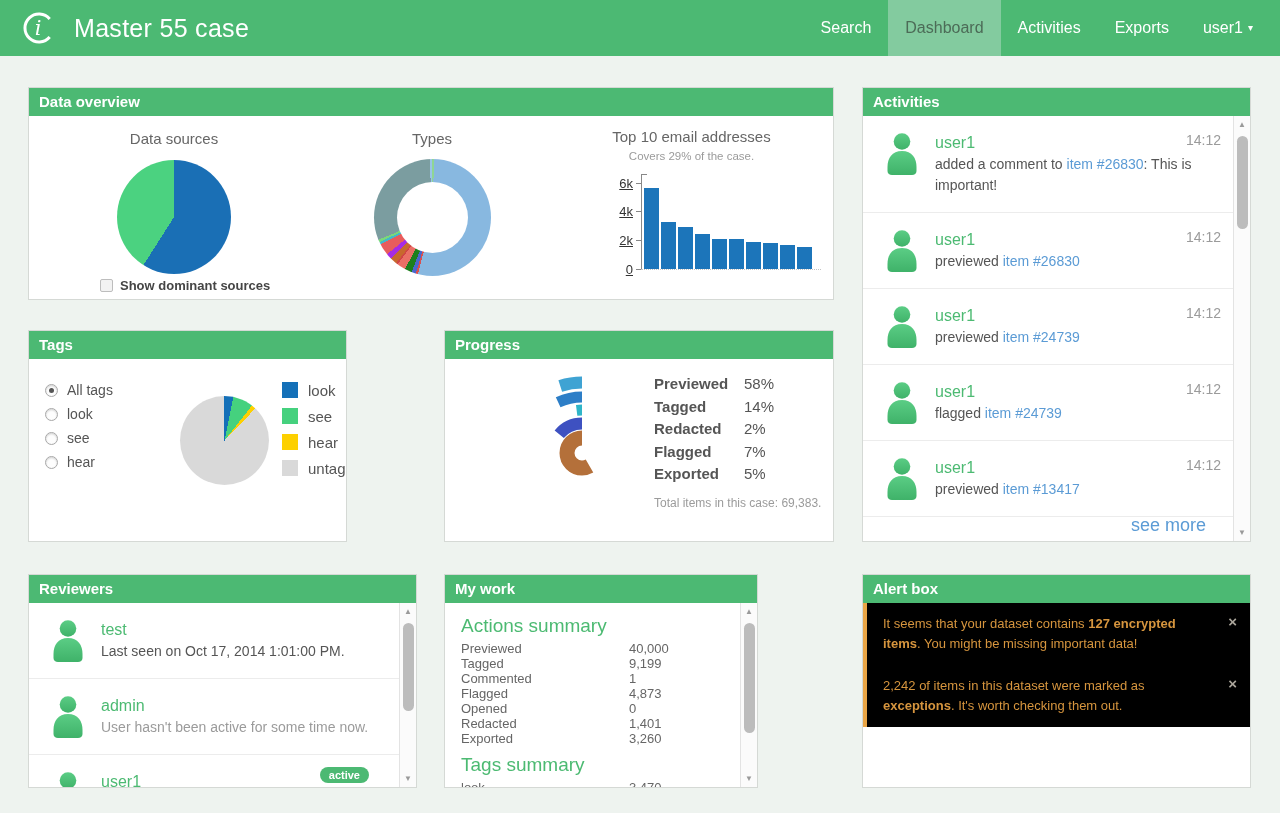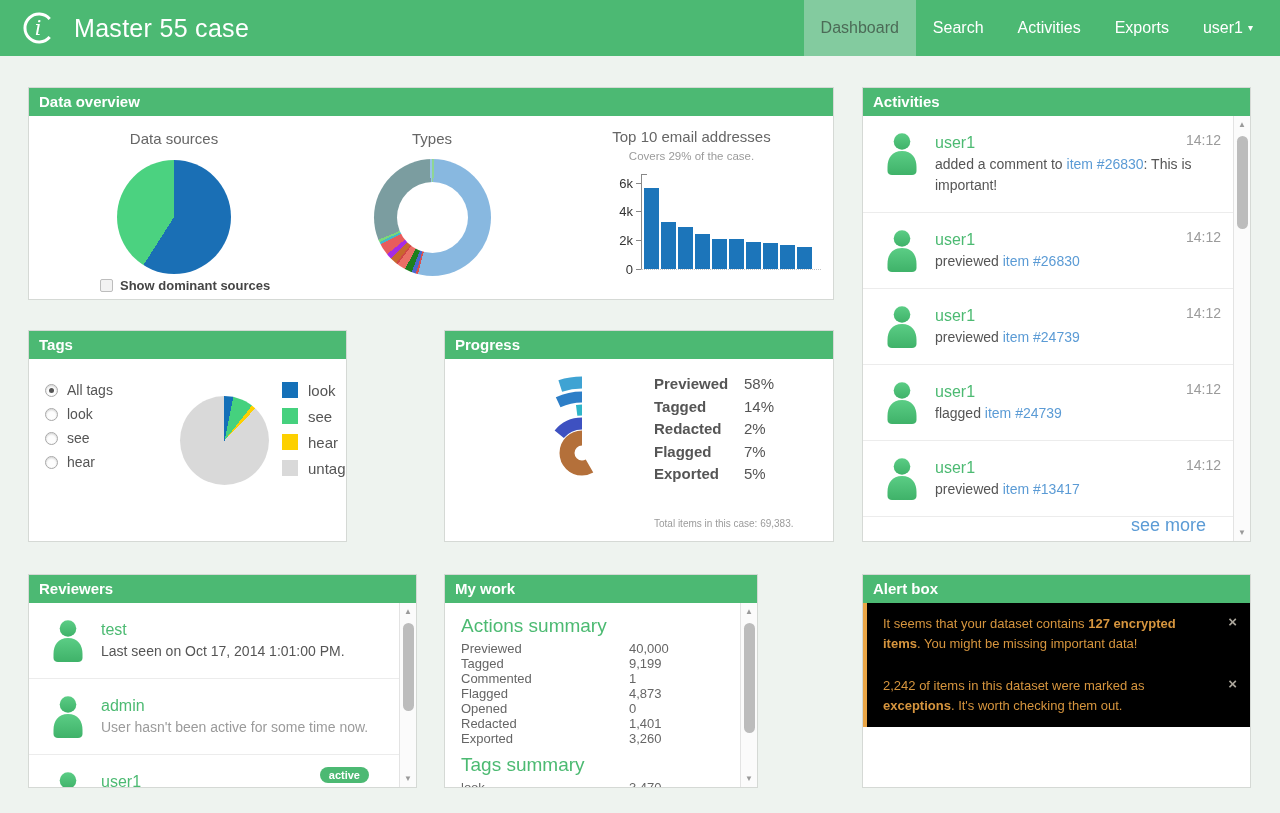--- a/index.html
+++ b/index.html
@@ -38,39 +38,39 @@
   .checkbox { width:13px; height:13px; background:#f2f2f2; border:1px solid #bdbdbd; border-radius:2px; }
   #ty-title { position:absolute; left:333px; top:14px; width:140px; }
   #ty-pie { position:absolute; left:345px; top:43px; width:117px; height:117px; border-radius:50%; position:absolute; }
   #ty-hole { position:absolute; left:23px; top:23px; width:71px; height:71px; background:#fff; border-radius:50%; }
   #em-title { position:absolute; left:560px; top:12px; width:205px; }
   #em-sub { position:absolute; left:560px; top:34px; width:205px; text-align:center; font-size:11.5px; color:#9b9b9b; }
   #em-chart { position:absolute; left:548px; top:57px; width:245px; height:97px; }
   .yaxis { position:absolute; left:64px; bottom:0; height:96px; width:6px; border-left:1px solid #888; border-top:1px solid #888; }
   .baseline { position:absolute; left:64px; width:180px; bottom:0; border-top:1px dotted #c4c4c4; }
   .ytick { position:absolute; left:59px; width:5px; border-top:1px solid #888; }
-  .ylab { position:absolute; left:0; width:56px; text-align:right; font-size:13px; color:#333; height:15px; }
+  .ylab { position:absolute; left:0; width:56px; text-align:right; font-size:13px; color:#333; height:15px;text-decoration:underline; }
   .bars { position:absolute; left:67px; bottom:1px; display:flex; align-items:flex-end; gap:2px; }
   .bar { width:15px; background:#1c75ba; }
   
   .radio-group { position:absolute; left:16px; top:19px; }
   .radio-row { display:flex; align-items:center; gap:9px; height:24px; font-size:14px; color:#555; cursor:pointer; }
   .radio { width:13px; height:13px; border-radius:50%; border:1px solid #a8a8a8; background:#fdfdfd;
            box-shadow: inset 0 1px 2px rgba(0,0,0,.18); position:relative; }
   .radio.sel::after { content:""; position:absolute; left:3px; top:3px; width:5px; height:5px; border-radius:50%; background:#555; }
   #tags-pie { position:absolute; left:151px; top:37px; width:89px; height:89px; border-radius:50%; }
   .legend { position:absolute; left:253px; top:18px; }
   .legend-row { display:flex; align-items:center; gap:10px; height:26px; font-size:15px; color:#555; }
   .swatch { width:16px; height:16px; }
   
   #prog-svg { position:absolute; left:55px; top:4px; }
   .prog-stats { position:absolute; left:209px; top:16px; }
   .stat-row { height:22.5px; font-size:15px; color:#555; }
   .stat-label { display:inline-block; width:90px; font-weight:bold; }
-  #prog-total { position:absolute; left:209px; top:159px; font-size:10px; color:#9b9b9b; }
+  #prog-total { position:absolute; left:209px; top:137px; font-size:12px; color:#9b9b9b; }
   
   .list { position:absolute; left:0; top:0; right:17px; }
   .act-row, .rev-row { position:relative; border-bottom:1px solid #ececec; padding:16px 10px 16px 72px; }
   .avatar { position:absolute; left:20px; top:15px; width:38px; height:44px; }
   .u-name { color:#4cba72; font-size:16px; line-height:22px; cursor:pointer; }
   .u-time { position:absolute; right:12px; top:16px; color:#9b9b9b; font-size:14px; }
   .u-text { font-size:14px; color:#555; line-height:21px; max-width:268px; }
   .u-text a, .link { color:#5b9bd5; text-decoration:none; cursor:pointer; }
   .muted { color:#9b9b9b !important; }
   .badge { position:absolute; right:30px; top:12px; background:#4cb973; color:#fff; font-size:11px;
@@ -113,22 +113,22 @@
 
 <div class="navbar">
   <div class="brand">
     <svg width="38" height="38" viewBox="0 0 38 38">
       <path d="M 29.7 10 A 14 14 0 1 0 29.7 28" fill="none" stroke="#fff" stroke-width="3"></path>
       <text x="18" y="26" font-size="21" font-style="italic" font-family="DejaVu Serif, serif" fill="#fff" text-anchor="middle">i</text>
     </svg>
     <span class="brand-title">Master 55 case</span>
   </div>
   <div class="nav-items" id="nav-items">
+      <div class="nav-item"><span>Search</span></div>
       <div class="nav-item active"><span>Dashboard</span></div>
-      <div class="nav-item"><span>Search</span></div>
       <div class="nav-item"><span>Activities</span></div>
       <div class="nav-item"><span>Exports</span></div>
       <div class="nav-item"><span>user1</span><span class="caret">▾</span></div>
     </div>
 </div>
 
 <div class="panel" id="p-overview">
   <div class="panel-h">Data overview</div>
   <div class="panel-b">
     <div class="chart-title" id="ds-title">Data sources</div>

